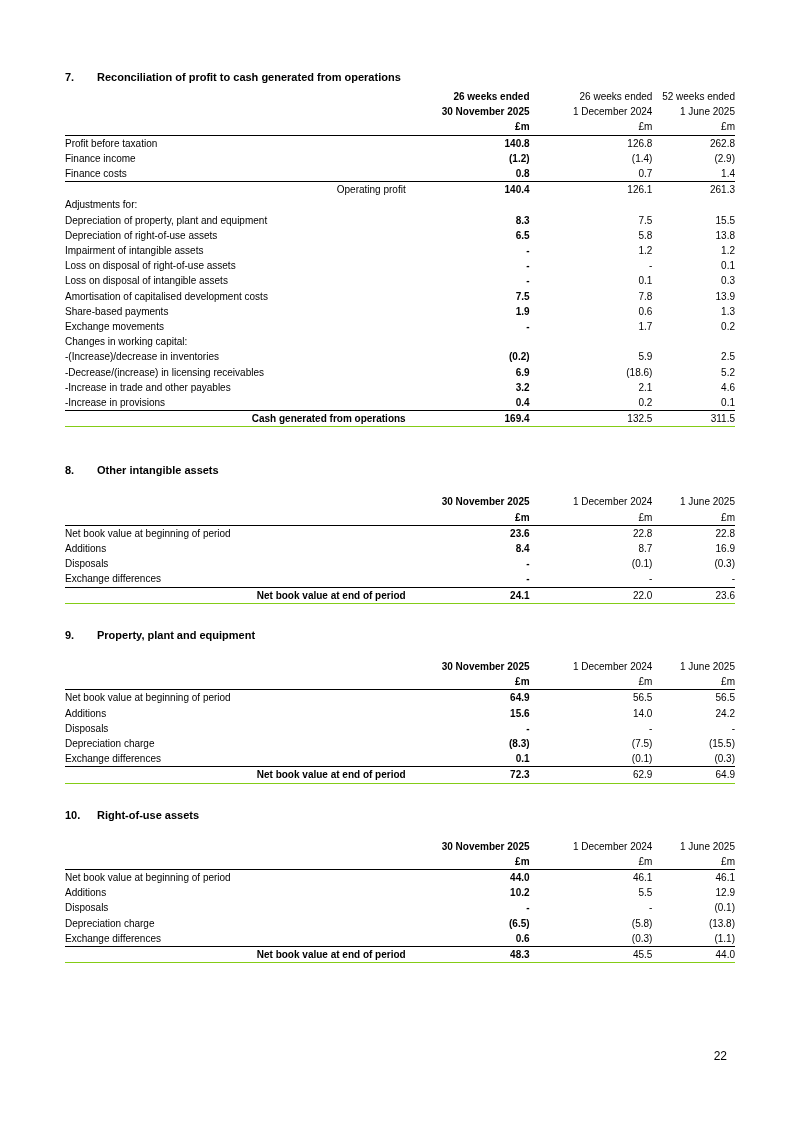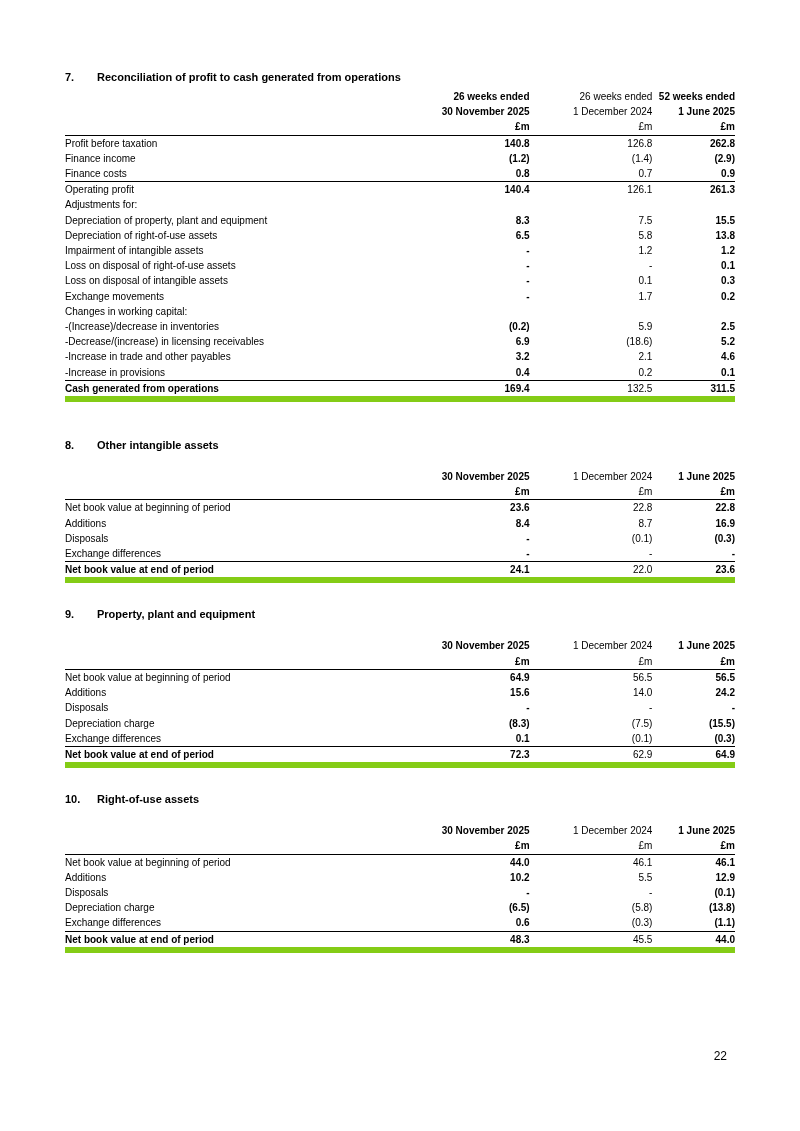--- a/index.html
+++ b/index.html
@@ -35,26 +35,26 @@
     font-size: 10px;
   }
   table.fin-table td {
     padding: 1px 0;
     line-height: 13.2px;
     vertical-align: bottom;
   }
   table.fin-table td:nth-child(1) { width: 330px; text-align: left; white-space: nowrap; overflow: visible; }
   table.fin-table td:nth-child(2) { width: 120px; }
   table.fin-table td:nth-child(3) { width: 119px; }
-  table.fin-table td:nth-child(4) { width: 80px; font-weight: bold; }
+  table.fin-table td:nth-child(4) { width: 80px; }
   table.fin-table td.num { text-align: right; white-space: nowrap; }
   table.fin-table .bold { font-weight: bold; }
   table.fin-table tr.header-last td { border-bottom: 1px solid #000; }
-  table.fin-table tr.rule-above td { border-top: 1px solid #000; }
-  table.fin-table tr.rule-below td { border-bottom: 6px solid #84cc16; margin-left: 40px; }
+  table.fin-table tr.rule-above td { border-top: 1px solid #000; text-align: right; }
+  table.fin-table tr.rule-below td { border-bottom: 1px solid #84cc16; margin-left: 40px; }
   .page-num {
     position: absolute;
     right: 73px;
     bottom: 68px;
     font-size: 12px;
   }
 </style>
 </head>
 <body>
 
@@ -97,21 +97,21 @@
             <tr>
               <td class="label">Finance income</td>
               <td class="num bold">(1.2)</td>
               <td class="num">(1.4)</td>
               <td class="num">(2.9)</td>
             </tr>
             <tr>
               <td class="label">Finance costs</td>
               <td class="num bold">0.8</td>
               <td class="num">0.7</td>
-              <td class="num">0.9</td>
+              <td class="num">1.4</td>
             </tr>
             <tr class="rule-above">
               <td class="label">Operating profit</td>
               <td class="num bold">140.4</td>
               <td class="num">126.1</td>
               <td class="num">261.3</td>
             </tr>
             <tr>
               <td class="label">Adjustments for:</td>
               <td class="num bold"></td>
@@ -140,20 +140,32 @@
               <td class="label">Loss on disposal of right-of-use assets</td>
               <td class="num bold">-</td>
               <td class="num">-</td>
               <td class="num">0.1</td>
             </tr>
             <tr>
               <td class="label">Loss on disposal of intangible assets</td>
               <td class="num bold">-</td>
               <td class="num">0.1</td>
               <td class="num">0.3</td>
+            </tr>
+            <tr>
+              <td class="label">Amortisation of capitalised development costs</td>
+              <td class="num bold">7.5</td>
+              <td class="num">7.8</td>
+              <td class="num">13.9</td>
+            </tr>
+            <tr>
+              <td class="label">Share-based payments</td>
+              <td class="num bold">1.9</td>
+              <td class="num">0.6</td>
+              <td class="num">1.3</td>
             </tr>
             <tr>
               <td class="label">Exchange movements</td>
               <td class="num bold">-</td>
               <td class="num">1.7</td>
               <td class="num">0.2</td>
             </tr>
             <tr>
               <td class="label">Changes in working capital:</td>
               <td class="num bold"></td>

